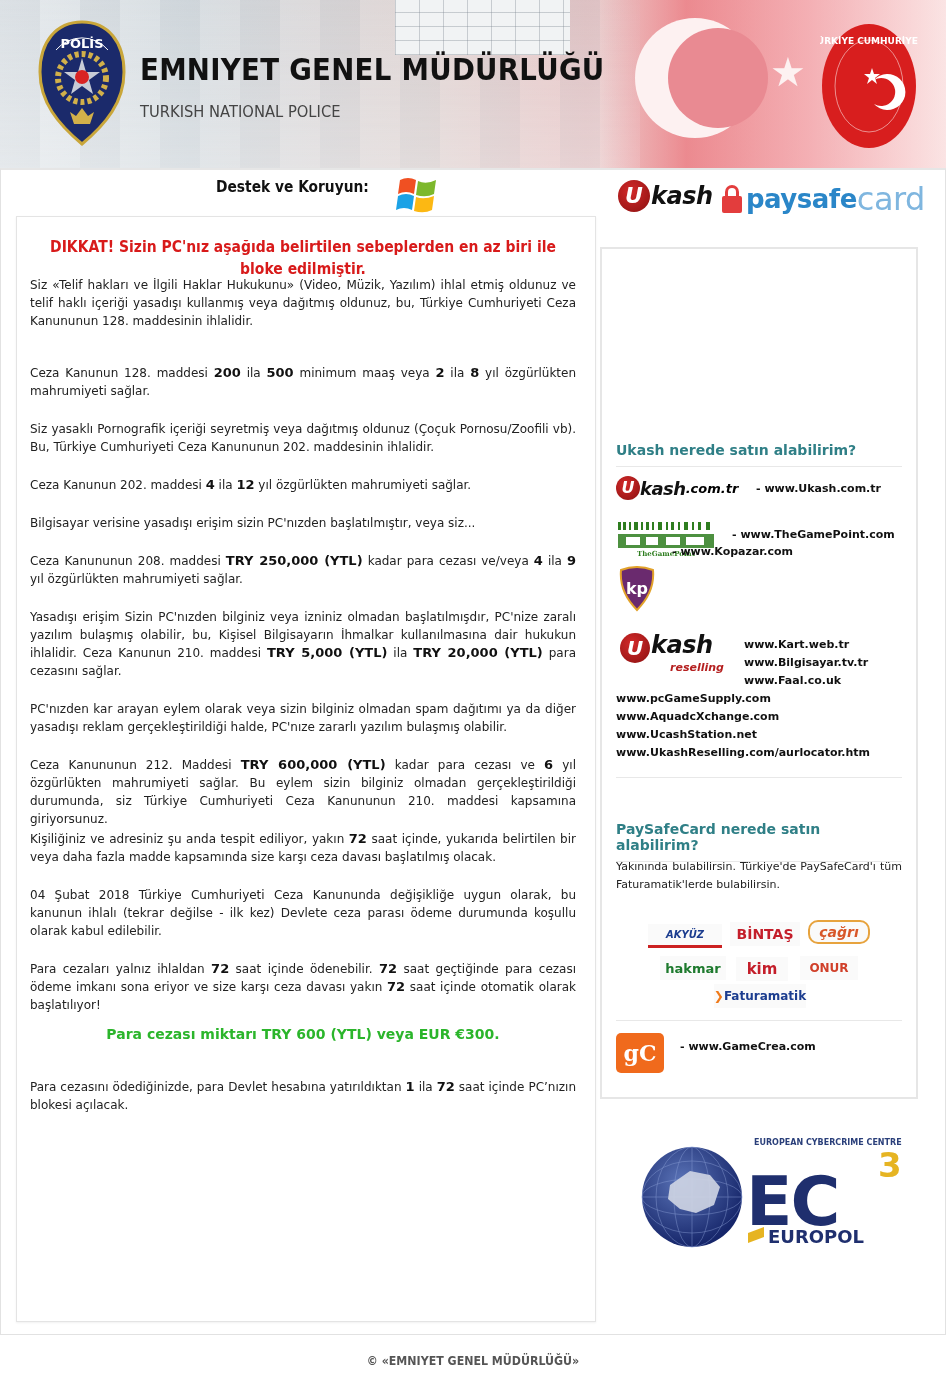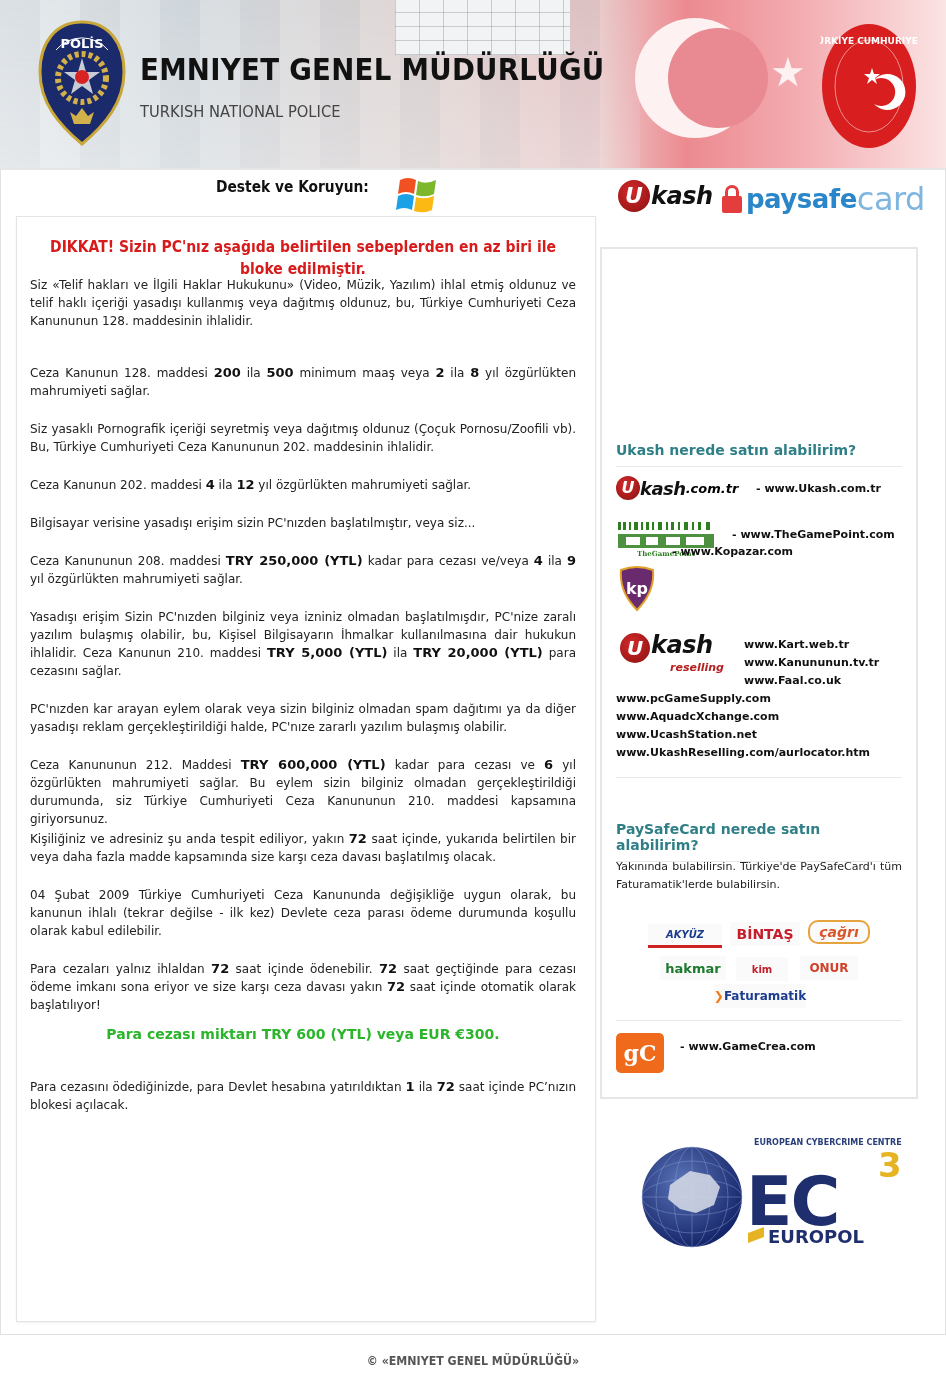--- a/index.html
+++ b/index.html
@@ -195,21 +195,21 @@
 <div class="body-text" style="top:276px">Siz «Telif hakları ve İlgili Haklar Hukukunu» (Video, Müzik, Yazılım) ihlal etmiş oldunuz ve telif haklı içeriği yasadışı kullanmış veya dağıtmış oldunuz, bu, Türkiye Cumhuriyeti Ceza Kanununun 128. maddesinin ihlalidir.</div>
 <div class="body-text" style="top:364px">Ceza Kanunun 128. maddesi <b>200</b> ila <b>500</b> minimum maaş veya <b>2</b> ila <b>8</b> yıl özgürlükten mahrumiyeti sağlar.</div>
 <div class="body-text" style="top:420px">Siz yasaklı Pornografik içeriği seyretmiş veya dağıtmış oldunuz (Çoçuk Pornosu/Zoofili vb). Bu, Türkiye Cumhuriyeti Ceza Kanununun 202. maddesinin ihlalidir.</div>
 <div class="body-text" style="top:476px">Ceza Kanunun 202. maddesi <b>4</b> ila <b>12</b> yıl özgürlükten mahrumiyeti sağlar.</div>
 <div class="body-text" style="top:514px">Bilgisayar verisine yasadışı erişim sizin PC'nızden başlatılmıştır, veya siz...</div>
 <div class="body-text" style="top:552px">Ceza Kanununun 208. maddesi <b>TRY 250,000 (YTL)</b> kadar para cezası ve/veya <b>4</b> ila <b>9</b> yıl özgürlükten mahrumiyeti sağlar.</div>
 <div class="body-text" style="top:608px">Yasadışı erişim Sizin PC'nızden bilginiz veya izniniz olmadan başlatılmışdır, PC'nize zaralı yazılım bulaşmış olabilir, bu, Kişisel Bilgisayarın İhmalkar kullanılmasına dair hukukun ihlalidir. Ceza Kanunun 210. maddesi <b>TRY 5,000 (YTL)</b> ila <b>TRY 20,000 (YTL)</b> para cezasını sağlar.</div>
 <div class="body-text" style="top:700px">PC'nızden kar arayan eylem olarak veya sizin bilginiz olmadan spam dağıtımı ya da diğer yasadışı reklam gerçekleştirildiği halde, PC'nıze zararlı yazılım bulaşmış olabilir.</div>
 <div class="body-text" style="top:756px">Ceza Kanununun 212. Maddesi <b>TRY 600,000 (YTL)</b> kadar para cezası ve <b>6</b> yıl özgürlükten mahrumiyeti sağlar. Bu eylem sizin bilginiz olmadan gerçekleştirildiği durumunda, siz Türkiye Cumhuriyeti Ceza Kanununun 210. maddesi kapsamına giriyorsunuz.</div>
 <div class="body-text" style="top:830px">Kişiliğiniz ve adresiniz şu anda tespit ediliyor, yakın <b>72</b> saat içinde, yukarıda belirtilen bir veya daha fazla madde kapsamında size karşı ceza davası başlatılmış olacak.</div>
-<div class="body-text" style="top:886px">04 Şubat 2009 Türkiye Cumhuriyeti Ceza Kanununda değişikliğe uygun olarak, bu kanunun ihlalı (tekrar değilse - ilk kez) Devlete ceza parası ödeme durumunda koşullu olarak kabul edilebilir.</div>
+<div class="body-text" style="top:886px">04 Şubat 2018 Türkiye Cumhuriyeti Ceza Kanununda değişikliğe uygun olarak, bu kanunun ihlalı (tekrar değilse - ilk kez) Devlete ceza parası ödeme durumunda koşullu olarak kabul edilebilir.</div>
 <div class="body-text" style="top:960px">Para cezaları yalnız ihlaldan <b>72</b> saat içinde ödenebilir. <b>72</b> saat geçtiğinde para cezası ödeme imkanı sona eriyor ve size karşı ceza davası yakın <b>72</b> saat içinde otomatik olarak başlatılıyor!</div>
 
 <div class="green-note">
   <div>Para cezası miktarı TRY 600 (YTL) veya EUR €300.</div>
 </div>
 <div class="body-text" style="top:1078px">Para cezasını ödediğinizde, para Devlet hesabına yatırıldıktan <b>1</b> ila <b>72</b> saat içinde PC’nızın blokesi açılacak.</div>
 
 <div class="right-panel"></div>
 
 <div class="rp-heading" style="top:442px">Ukash nerede satın alabilirim?</div>
@@ -255,37 +255,37 @@
   <text x="20" y="28" text-anchor="middle" font-size="16" font-weight="bold" fill="#fff" font-family="DejaVu Sans, sans-serif">kp</text>
 </svg>
 <a class="rp-link" style="left:672px; top:545px">- www.Kopazar.com</a>
 
 <div class="logo-ukash-res">
   <div class="u">U</div>
   <div class="w">kash</div>
   <div class="r">reselling</div>
 </div>
 <a class="rp-link" style="left:744px; top:638px">www.Kart.web.tr</a>
-<a class="rp-link" style="left:744px; top:656px">www.Kanununun.tv.tr</a>
+<a class="rp-link" style="left:744px; top:656px">www.Bilgisayar.tv.tr</a>
 <a class="rp-link" style="left:744px; top:674px">www.Faal.co.uk</a>
 <a class="rp-link" style="left:616px; top:692px">www.pcGameSupply.com</a>
 <a class="rp-link" style="left:616px; top:710px">www.AquadcXchange.com</a>
 <a class="rp-link" style="left:616px; top:728px">www.UcashStation.net</a>
 <a class="rp-link" style="left:616px; top:746px">www.UkashReselling.com/aurlocator.htm</a>
 
 <div class="rp-divider" style="top:777px"></div>
 
 <div class="rp-heading" style="top:821px">PaySafeCard nerede satın alabilirim?</div>
 <div class="rp-text" style="top:858px">Yakınında bulabilirsin. Türkiye'de PaySafeCard'ı tüm Faturamatik'lerde bulabilirsin.</div>
 
 <div class="store" style="left:648px; top:924px; width:74px; color:#1c3d8f; font-size:10px; font-style:italic; border-bottom:3px solid #c22;">AKYÜZ</div>
 <div class="store" style="left:730px; top:922px; width:70px; color:#c41e2a; font-size:14px;">BİNTAŞ</div>
 <div class="store" style="left:808px; top:920px; width:62px; color:#d8572a; font-size:14px; font-style:italic; border:2px solid #e7a33e; border-radius:10px;">çağrı</div>
 <div class="store" style="left:660px; top:956px; width:66px; color:#1e7a2e; font-size:13px;">hakmar</div>
-<div class="store" style="left:736px; top:957px; width:52px; color:#c41e2a; font-size:10px;text-align:right;">kim</div>
+<div class="store" style="left:736px; top:957px; width:52px; color:#c41e2a; font-size:15px;text-align:right;">kim</div>
 <div class="store" style="left:800px; top:956px; width:58px; color:#d0402a; font-size:12px;">ONUR</div>
 <div class="store" style="left:714px; top:984px; width:92px; color:#1c3d8f; font-size:12px;">
   <span style="color:#f07a1a">❯</span>
     <span>Faturamatik</span>
 </div>
 
 <div class="rp-divider" style="top:1020px"></div>
 
 <div class="logo-gc">gC</div>
 <a class="rp-link" style="left:680px; top:1040px">- www.GameCrea.com</a>

